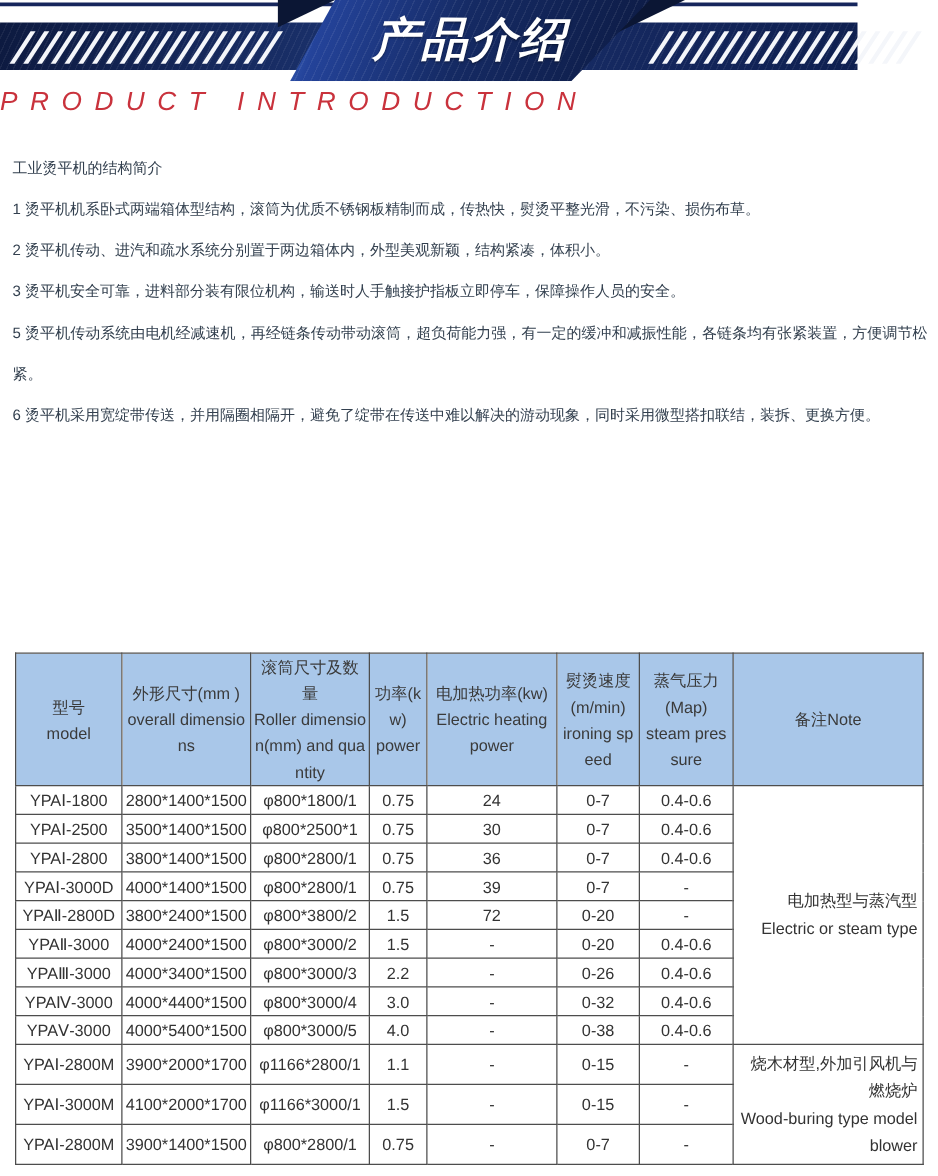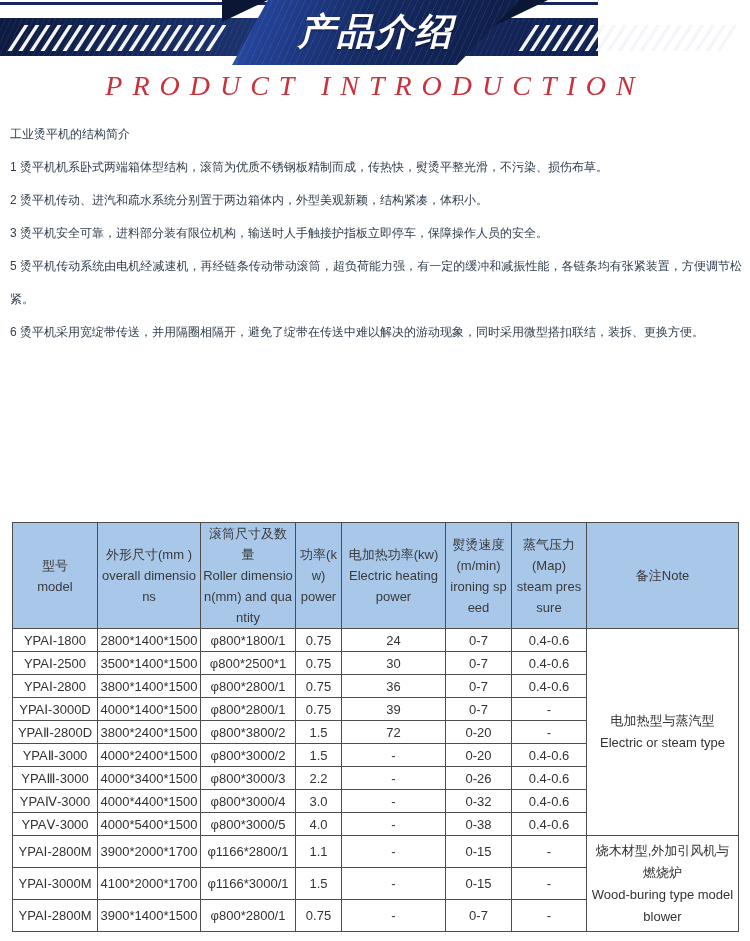--- a/index.html
+++ b/index.html
@@ -3,21 +3,21 @@
 <meta charset="utf-8">
 <style>
   * { margin:0; padding:0; box-sizing:border-box; }
   html,body { background:#fff; }
   .page {
     position:relative; width:750px; height:941px; background:#ffffff;
     font-family:"Liberation Sans", sans-serif; overflow:hidden;
   }
 
   
-  .banner { position:absolute; left:0; top:0; width:598px; height:70px; }
+  .banner { position:absolute; left:0; top:0; width:686px; height:70px; }
   .banner-topline { position:absolute; left:0; top:2px; width:100%; height:3px; background:#16265c; }
   .banner-band {
     position:absolute; left:0; top:18px; width:100%; height:38px;
     background:linear-gradient(100deg,#0d1a40 0%,#1c3472 45%,#13255a 80%,#0f2050 100%);
   }
   .banner-band::after {
     content:""; position:absolute; inset:0;
     background:repeating-linear-gradient(115deg, rgba(255,255,255,.06) 0 1px, transparent 1px 5px);
   }
   .slashes { position:absolute; top:25px; height:26px; display:flex; z-index:3; }
@@ -35,22 +35,22 @@
   }
   .tri { position:absolute; z-index:1; background:#0b1634; }
   .tri-right { left:492px; top:0; width:56px; height:27px; clip-path:polygon(0 0,100% 0,0 100%); }
   .tri-left  { left:222px; top:0; width:46px; height:22px; clip-path:polygon(0 0,100% 0,0 100%); }
   .banner-title {
     position:absolute; left:232px; top:7px; width:288px; z-index:4;
     text-align:center; color:#ffffff; font-size:37px; font-weight:bold; font-style:italic;
     letter-spacing:2px; text-shadow:0 1px 2px rgba(0,0,0,.45);
   }
   .banner-subtitle {
-    position:absolute; left:0; top:70px; width:100%; text-align:center;
-    color:var(--subtitle-red,#c9323c); font-size:28px; font-style:italic; letter-spacing:10px;font-family:Liberation Serif, serif;
+    position:absolute; left:0; top:70px; width:100%; text-align:left;
+    color:var(--subtitle-red,#c9323c); font-size:21px; font-style:italic; letter-spacing:10px;
   }
 
   
   .intro {
     position:absolute; left:10px; top:118px; width:732px;
     color:var(--body-text,#33404f); font-size:12px; line-height:33px;
     text-align:justify; text-justify:inter-ideograph;
   }
   .intro p, .intro .heading { margin:0; }
 
@@ -60,21 +60,21 @@
   .spec th, .spec td {
     border:1px solid #4d4d4d; text-align:center; vertical-align:middle;
     padding:0 2px; overflow:hidden;
   }
   .spec thead th {
     background:var(--header-bg,#a9c7e9); height:90px; font-weight:normal;
     color:#3a3a3a; line-height:21px; word-break:break-all;
   }
   .spec tbody td { height:23px; word-break:break-all; background:#ffffff; }
   .spec tbody tr.tall td { height:32px; }
-  .spec td.note { line-height:22px; padding:0 4px; }
+  .spec td.note { line-height:22px; padding:0 4px;text-align:right; }
 </style>
 </head>
 <body>
 
 <div class="page">
 
   <div class="banner">
     <div class="banner-topline"></div>
     <div class="banner-band"></div>
     <div class="tri tri-left"></div>

